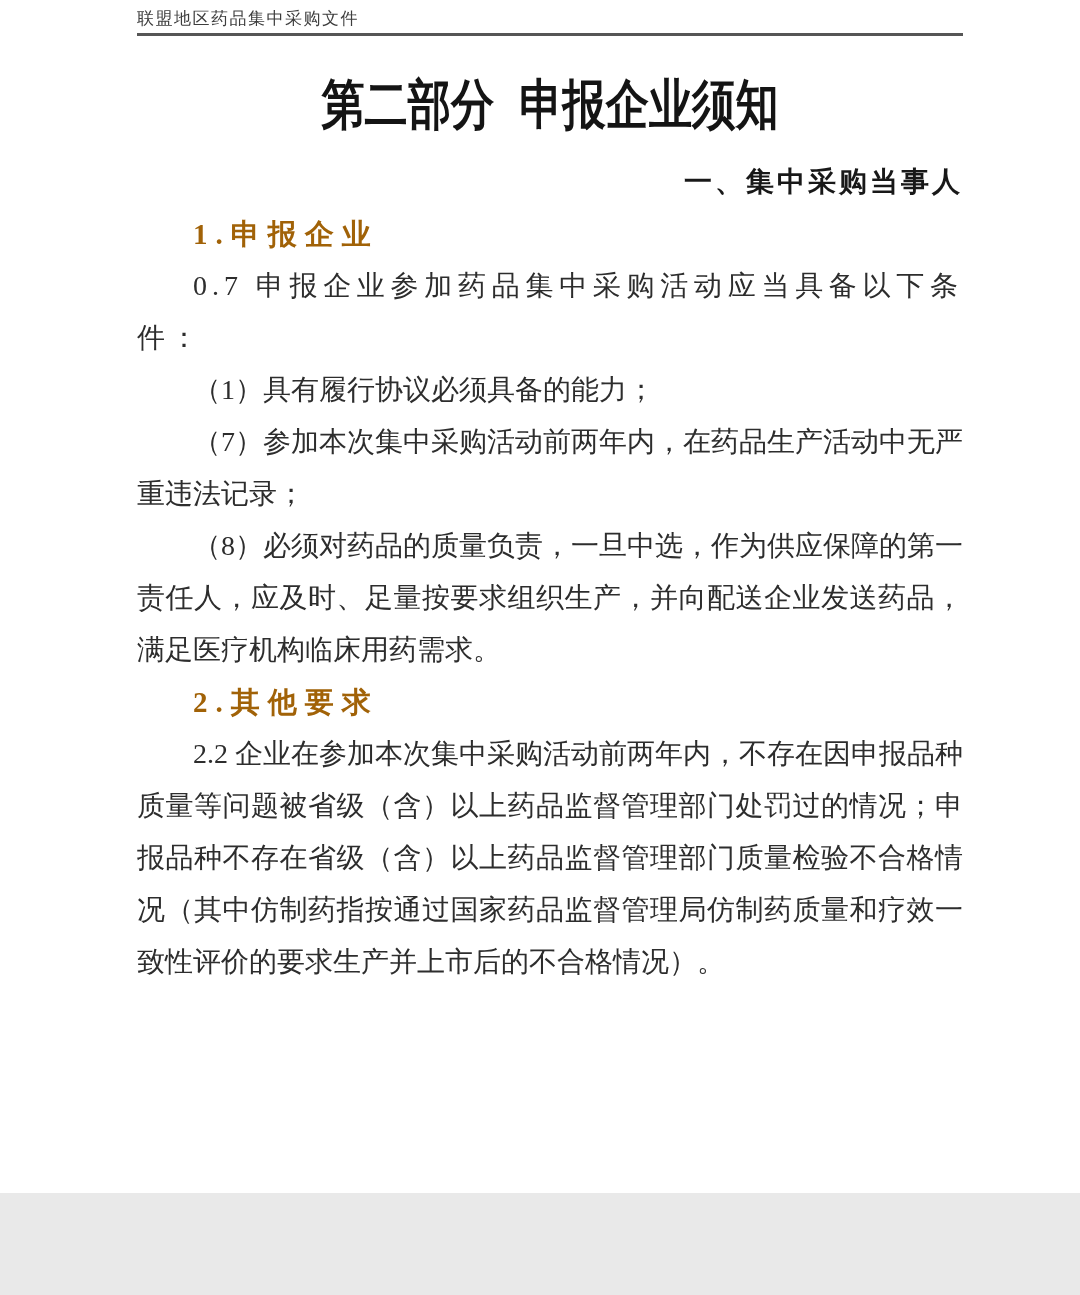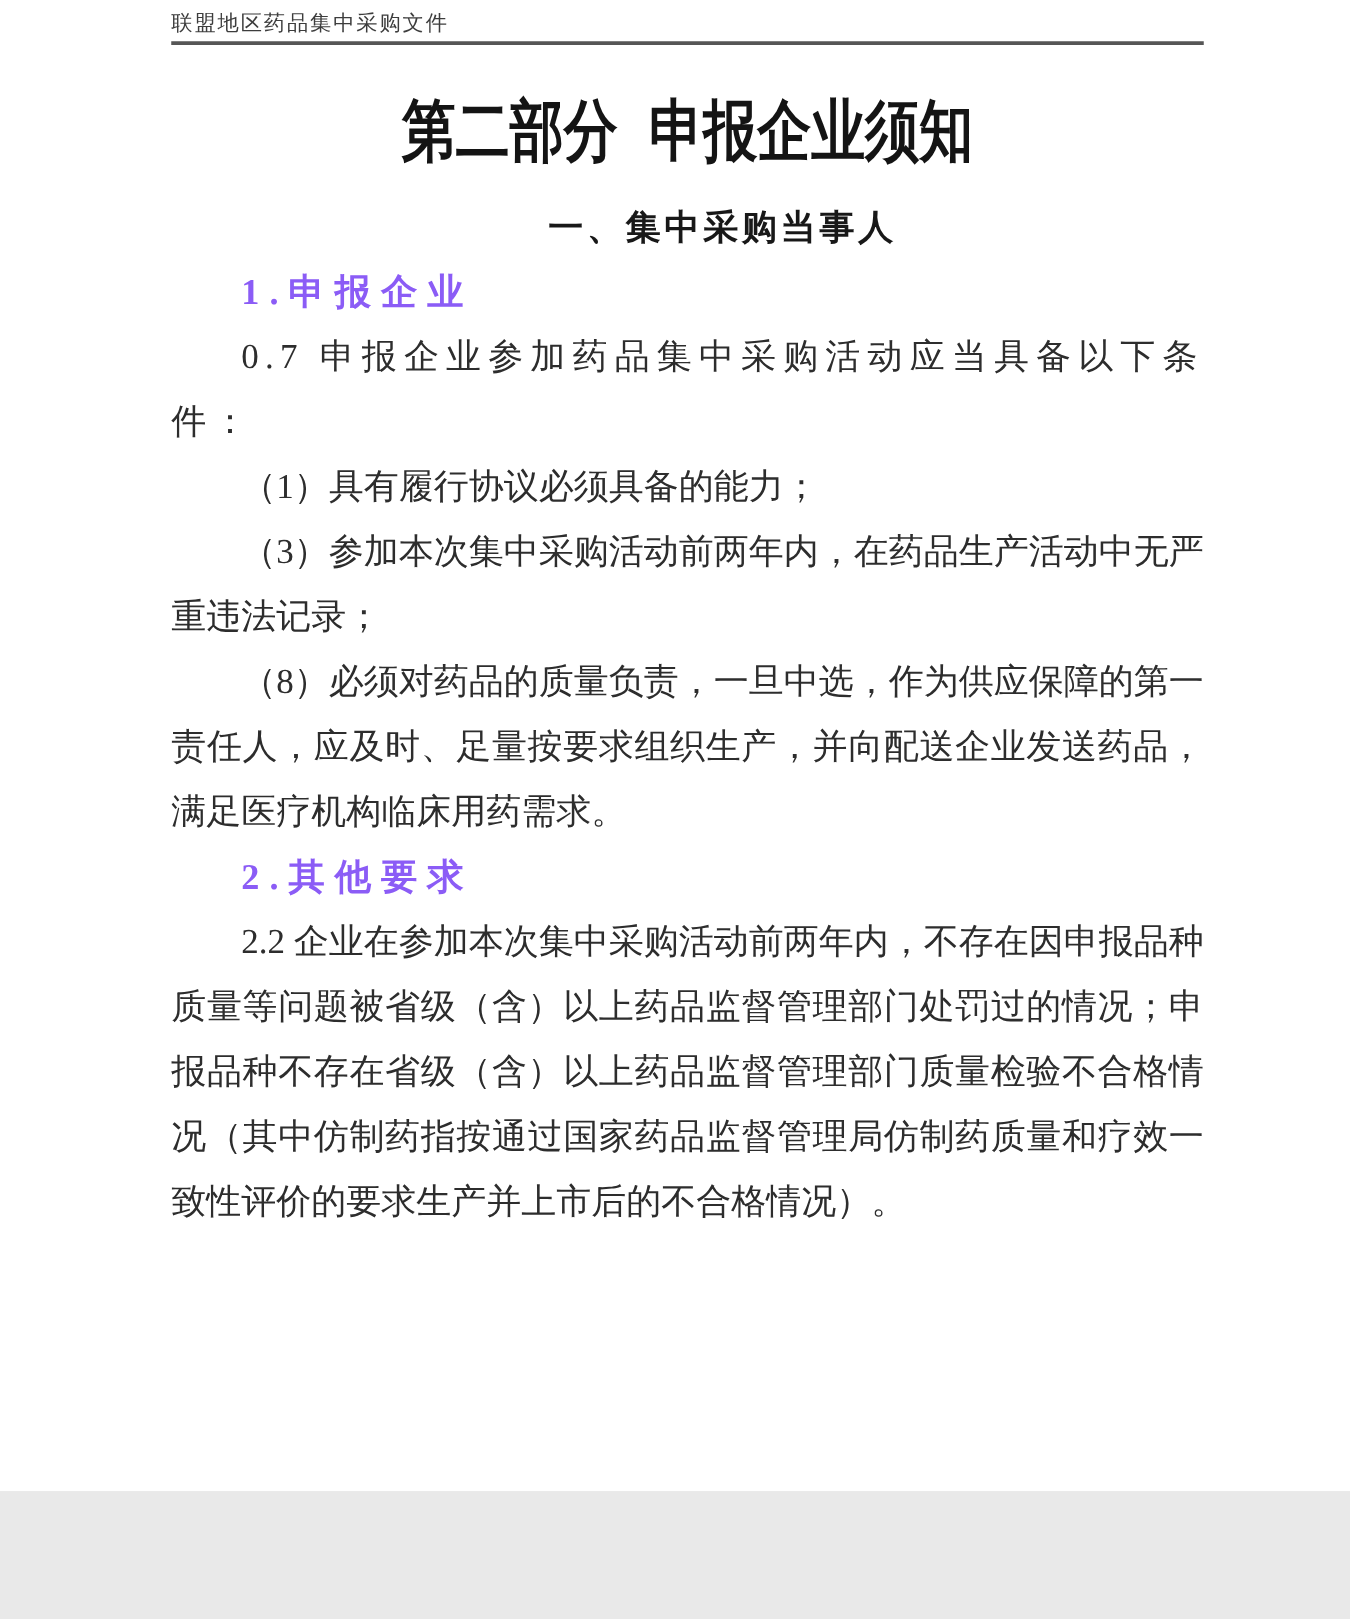--- a/index.html
+++ b/index.html
@@ -60,29 +60,29 @@
   }
   .doc-body h2 {
     margin: 0;
     font-family: "Liberation Sans", "DejaVu Sans", sans-serif;
     font-size: 28px;
     font-weight: 700;
     letter-spacing: 3px;
     line-height: 52px;
     color: #181818;
     text-indent: 56px;
-    text-align: center;
+    text-align: right;
   }
   .doc-body h3 {
     margin: 0;
     font-size: 29px;
     font-weight: 700;
     letter-spacing: 8px;
     line-height: 52px;
-    color: #8b5cf6;
+    color: #a16207;
     text-indent: 56px;
     text-align: left;
   }
   .doc-body p {
     margin: 0;
     text-indent: 56px;
   }
   .doc-body p.spread {
     letter-spacing: 5px;
   }
@@ -101,21 +101,21 @@
 
   <div class="doc-body">
     <h2>一、集中采购当事人</h2>
 
     <h3>1.申报企业</h3>
 
     <p class="spread">0.7 申报企业参加药品集中采购活动应当具备以下条件：</p>
 
     <p>（1）具有履行协议必须具备的能力；</p>
 
-    <p>（3）参加本次集中采购活动前两年内，在药品生产活动中无严重违法记录；</p>
+    <p>（7）参加本次集中采购活动前两年内，在药品生产活动中无严重违法记录；</p>
 
     <p>（8）必须对药品的质量负责，一旦中选，作为供应保障的第一责任人，应及时、足量按要求组织生产，并向配送企业发送药品，满足医疗机构临床用药需求。</p>
 
 
     <h3>2.其他要求</h3>
 
 
     <p>2.2 企业在参加本次集中采购活动前两年内，不存在因申报品种质量等问题被省级（含）以上药品监督管理部门处罚过的情况；申报品种不存在省级（含）以上药品监督管理部门质量检验不合格情况（其中仿制药指按通过国家药品监督管理局仿制药质量和疗效一致性评价的要求生产并上市后的不合格情况）。</p>
 
   </div>

